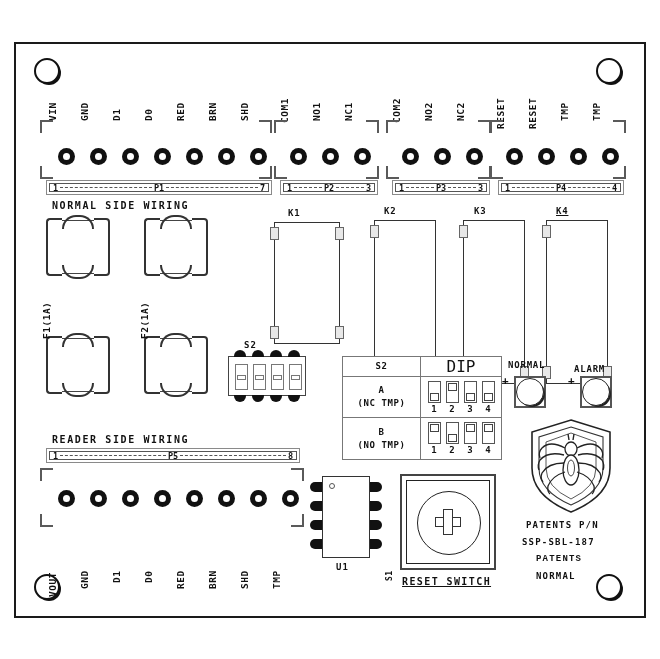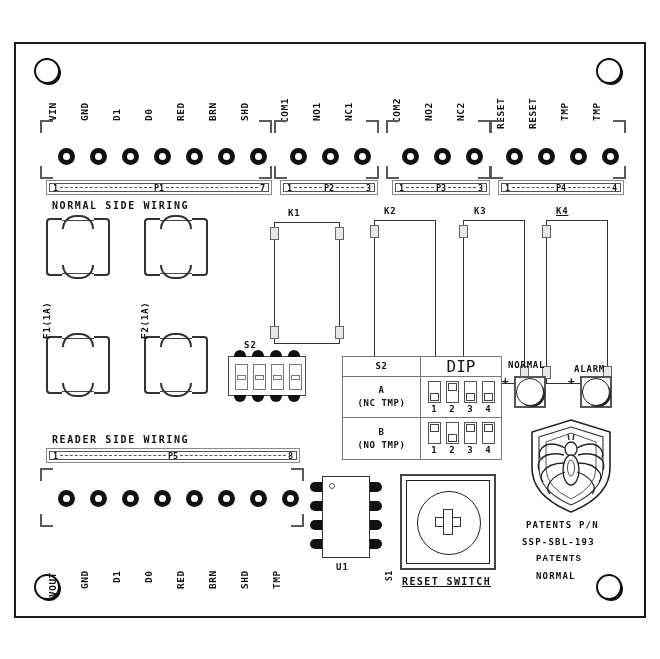--- a/index.html
+++ b/index.html
@@ -457,17 +457,17 @@
       <path d="M37 54 Q24 58 20 68 Q19 73 22 76" fill="none" stroke="#222" stroke-width="1.3"></path>
 
       <path d="M49 30 Q64 22 72 30 Q76 34 74 40" fill="none" stroke="#222" stroke-width="1.3"></path>
       <path d="M50 37 Q66 33 74 42 Q77 47 75 52" fill="none" stroke="#222" stroke-width="1.3"></path>
       <path d="M50 45 Q66 45 72 55 Q74 60 71 64" fill="none" stroke="#222" stroke-width="1.3"></path>
       <path d="M49 54 Q62 58 66 68 Q67 73 64 76" fill="none" stroke="#222" stroke-width="1.3"></path>
     </svg>
   </div>
 
   <div class="txt small" style="left:510px;top:476px;letter-spacing:1.2px;">PATENTS P/N</div>
-  <div class="txt small" style="left:506px;top:493px;letter-spacing:1.2px;">SSP-SBL-193</div>
+  <div class="txt small" style="left:506px;top:493px;letter-spacing:1.2px;">SSP-SBL-187</div>
   <div class="txt small" style="left:520px;top:510px;letter-spacing:1.2px;font-family:Liberation Mono, monospace;">PATENTS</div>
   <div class="txt small" style="left:520px;top:527px;letter-spacing:1.2px;">NORMAL</div>
 
 </div>
 
 </body></html>

